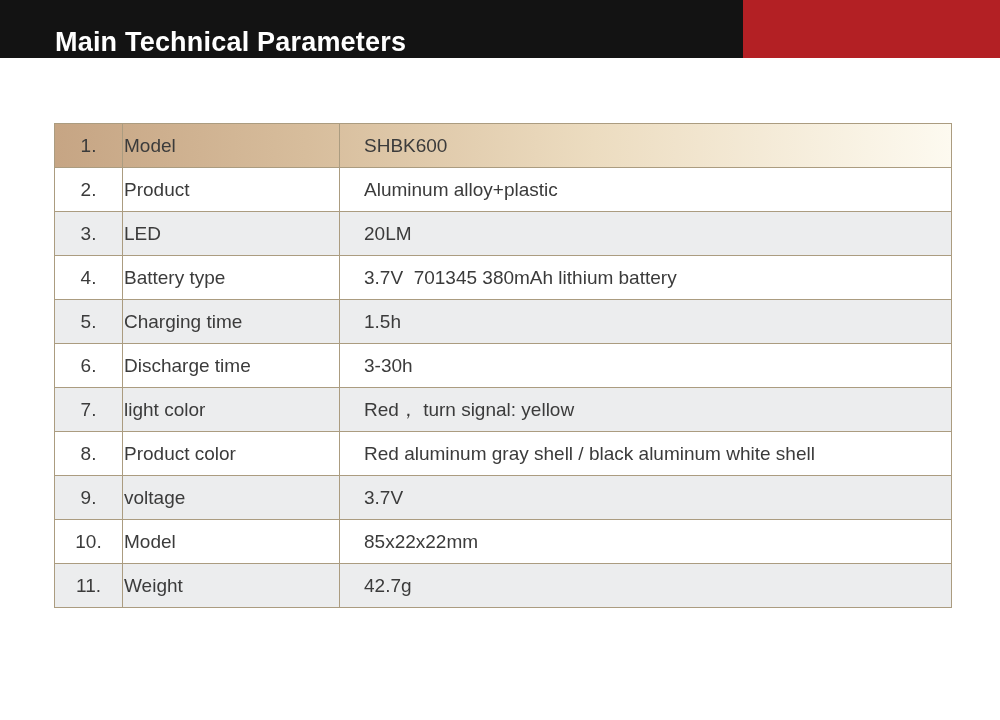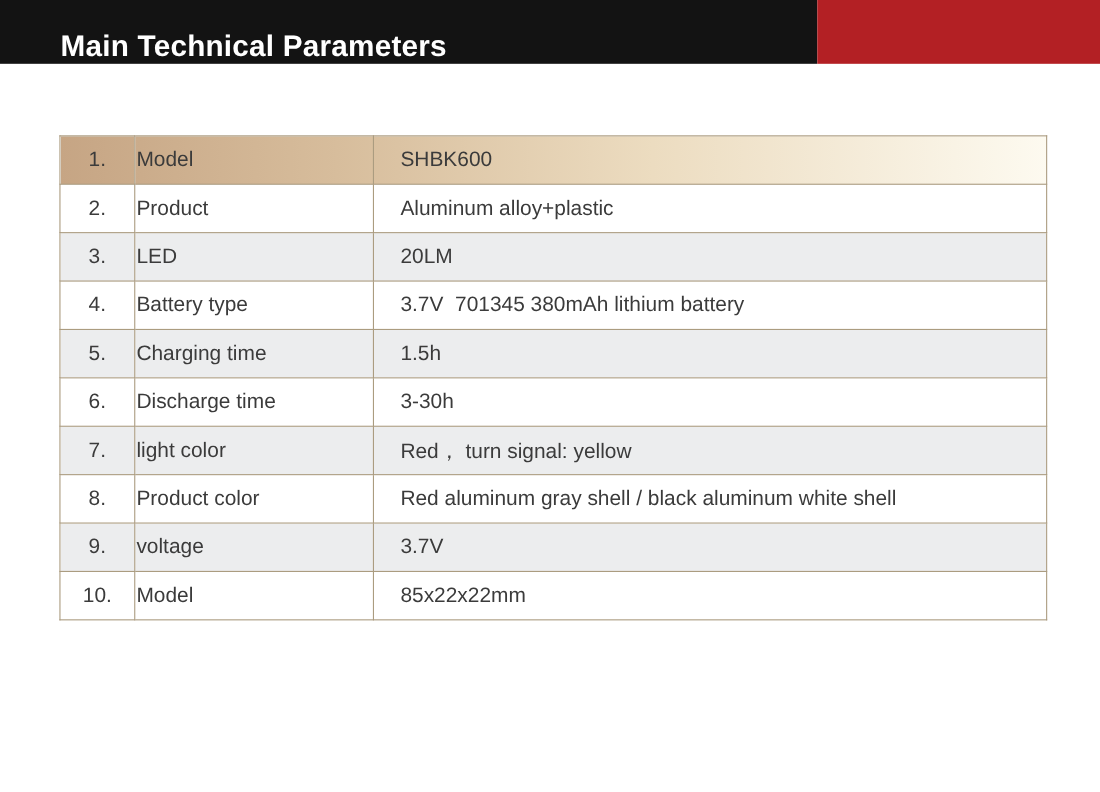--- a/index.html
+++ b/index.html
@@ -132,16 +132,21 @@
         <tr class="row-gray">
           <td class="cell-num">9.</td>
           <td class="cell-name">voltage</td>
           <td class="cell-value">3.7V</td>
         </tr>
         <tr class="row-white">
           <td class="cell-num">10.</td>
           <td class="cell-name">Model</td>
           <td class="cell-value">85x22x22mm</td>
         </tr>
+        <tr class="row-gray">
+          <td class="cell-num">11.</td>
+          <td class="cell-name">Weight</td>
+          <td class="cell-value">42.7g</td>
+        </tr>
       </tbody>
   </table>
 
 </div>
 
 </body></html>

